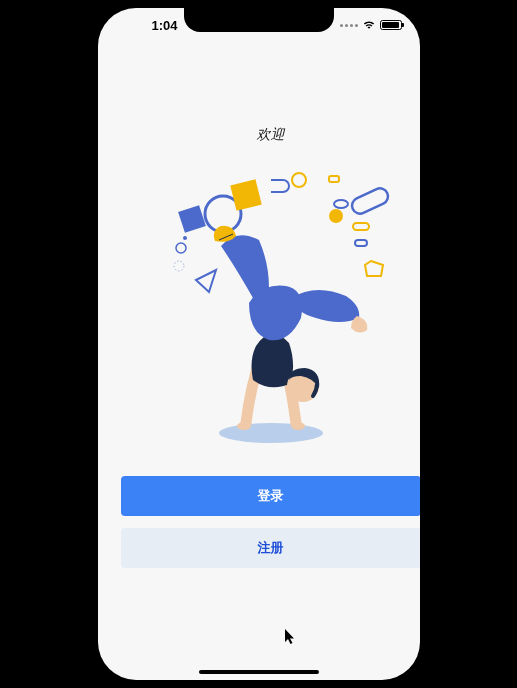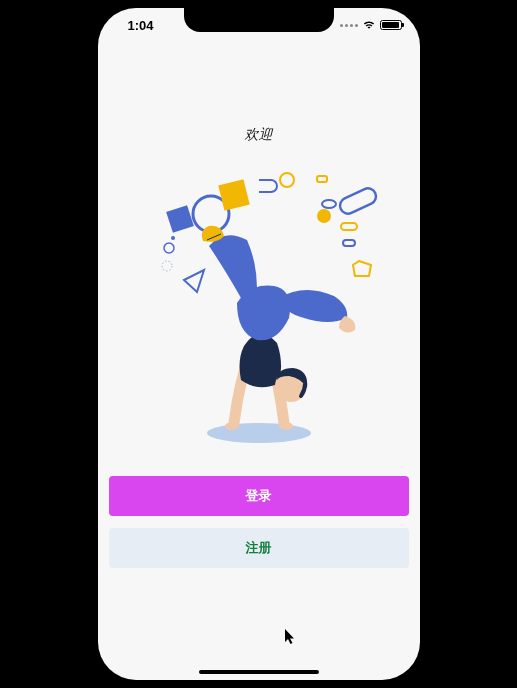--- a/index.html
+++ b/index.html
@@ -13,20 +13,21 @@
       font-family: -apple-system, BlinkMacSystemFont, "Segoe UI", sans-serif;
       overflow: hidden;
     }
     .phone {
       width: 322px;
       height: 672px;
       background: #f6f7f6;
       border-radius: 38px;
       position: relative;
       overflow: hidden;
+      padding-left: 24px;
     }
     .notch {
       position: absolute;
       top: 0;
       left: 50%;
       transform: translateX(-50%);
       width: 150px;
       height: 24px;
       background: #000;
       border-bottom-left-radius: 16px;
@@ -114,27 +115,27 @@
       border-radius: 4px;
       border: none;
       font-size: 13px;
       font-weight: 600;
       cursor: pointer;
       display: flex;
       align-items: center;
       justify-content: center;
     }
     .btn-primary {
-      background: #d946ef;
+      background: #3b82f6;
       color: #fff;
       text-align: right;
     }
     .btn-secondary {
       background: #e7edf4;
-      color: #15803d;
+      color: #1d4ed8;
     }
     .home-indicator {
       position: absolute;
       bottom: 6px;
       left: 50%;
       transform: translateX(-50%);
       width: 120px;
       height: 4px;
       background: #000;
       border-radius: 3px;

